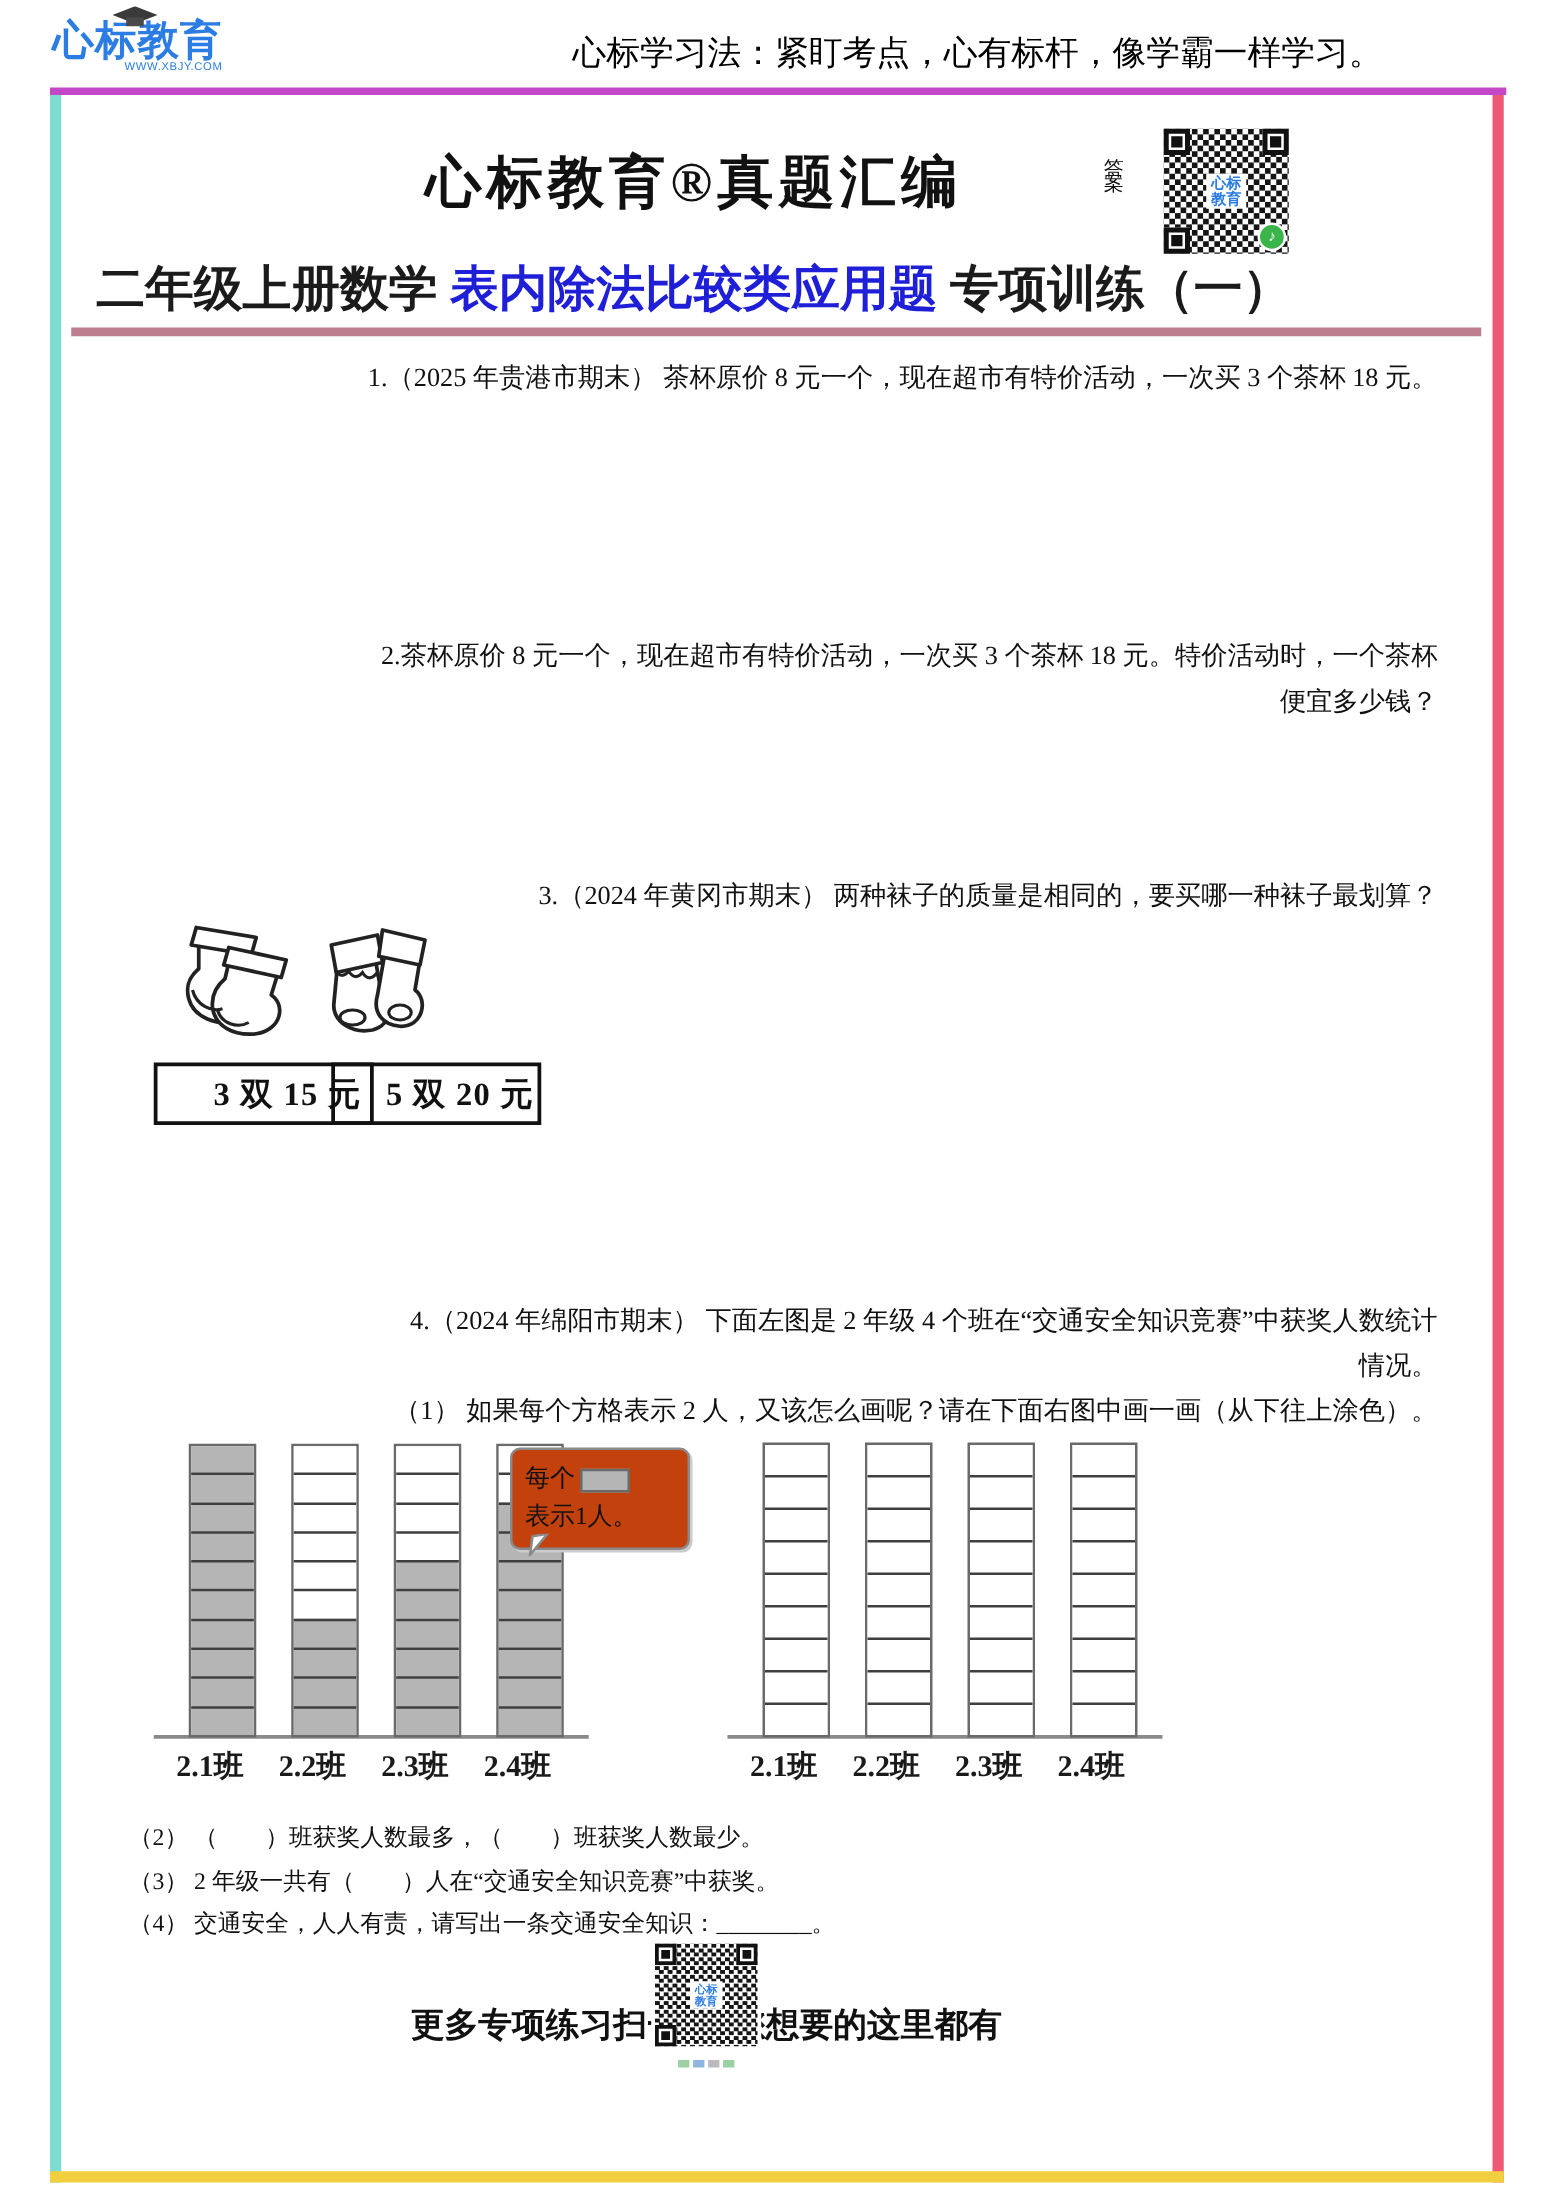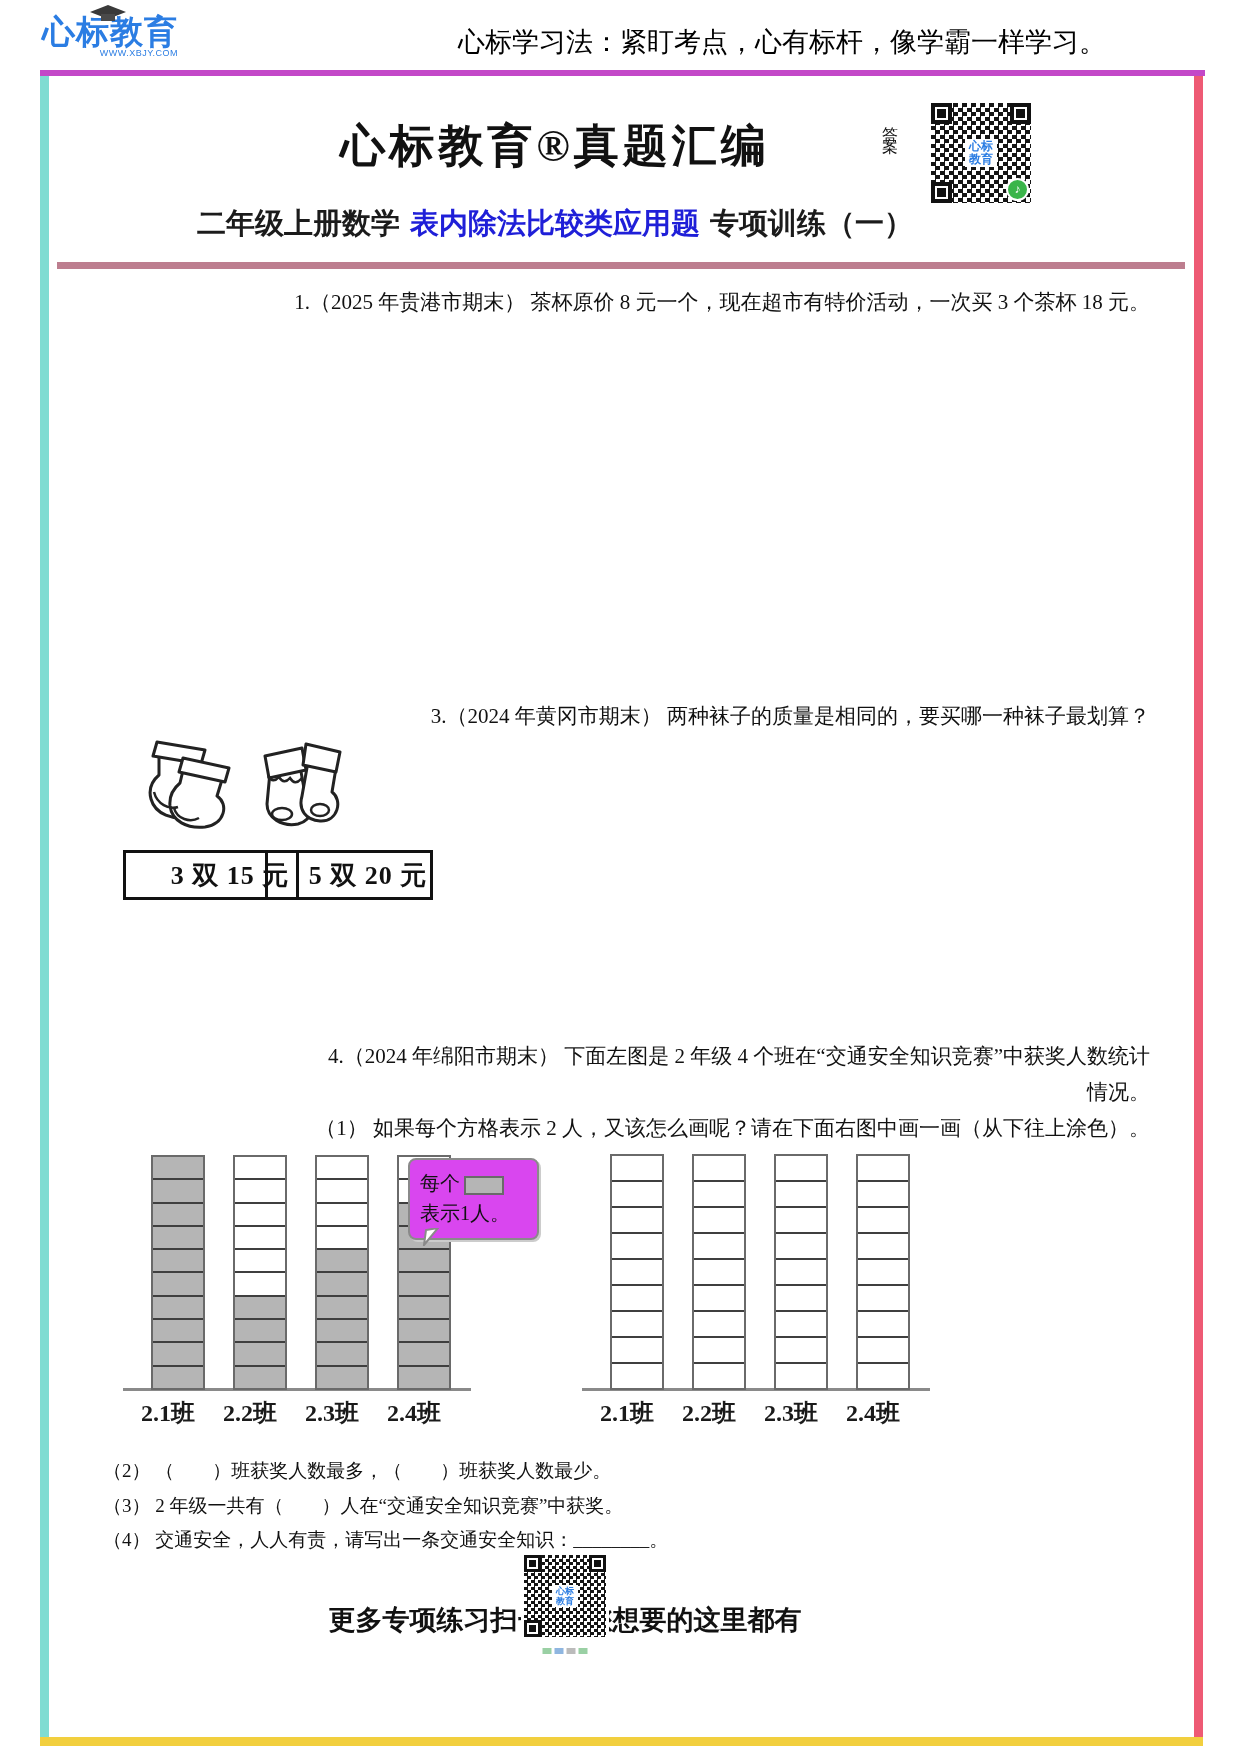--- a/index.html
+++ b/index.html
@@ -38,21 +38,21 @@
      font-size:12px;line-height:13px;text-align:center;width:28px;}
   .qr-green{position:absolute;right:5px;bottom:5px;width:19px;height:19px;border-radius:50%;
      background:#3ab54a;color:#fff;font-size:12px;text-align:center;line-height:19px;border:2px solid #fff;}
   .qr.small{width:88px;height:88px;}
   .qr.small .qr-pattern{background-size:7px 7px;}
   .qr.small .qr-eye{width:17px;height:17px;border-width:3px;}
   .qr.small .qr-center{font-size:9px;line-height:10px;width:22px;}
 
   .subtitle{position:absolute;left:0;top:204px;width:1110px;text-align:center;
             font-family:"Liberation Sans","DejaVu Sans",sans-serif;
-            font-size:29px;font-weight:bold;color:#1b1b1b;}
+            font-size:39px;font-weight:bold;color:#1b1b1b;}
   .subtitle .hl{color:#1f1fd8;margin:0 10px;}
   .divider{position:absolute;left:57px;top:262px;width:1128px;height:7px;background:#bd7e8f;}
 
   
   .prob{position:absolute;left:100px;width:1050px;font-size:21px;line-height:37px;text-align:right;}
   .p1{top:284px;} .p2{top:506px;} .p3{top:698px;}
   .p4{top:1038px;line-height:36px;}
   .qblock{position:absolute;left:103px;top:1454px;width:1050px;font-size:19px;line-height:34.5px;}
 
   
@@ -76,21 +76,21 @@
   .cell:first-child{border-top:none;}
   .chart-left .cell{height:21.3px;}
   .chart-right .cell{height:24px;}
   .cell.filled{background:#b5b5b5;}
   .baseline{height:3px;background:#8a8a8a;margin-top:-2px;}
   .labels{display:flex;padding-left:15px;gap:22px;margin-top:6px;}
   .col-label{width:60px;text-align:center;font-size:24px;font-weight:bold;color:#1a1a1a;}
 
   
   .callout{position:absolute;left:408px;top:1158px;width:104px;border:2px solid #8a8a8a;
-     border-radius:8px;background:#d946ef;padding:8px 13px 10px 10px;font-size:20px;line-height:30px;
+     border-radius:8px;background:#c2410c;padding:8px 26px 10px 10px;font-size:20px;line-height:30px;
      box-shadow:2px 2px 0 #ccc;}
   .callout .swatch{display:inline-block;width:36px;height:15px;background:#b5b5b5;
      border:2px solid #6a6a6a;vertical-align:middle;margin-left:4px;}
   .callout-tail{position:absolute;left:12px;bottom:-16px;}
 
   
   .footer{position:absolute;left:0;top:1602px;width:1130px;display:flex;justify-content:center;
           align-items:flex-end;gap:14px;}
   .footer-text{font-family:"Liberation Sans","DejaVu Sans",sans-serif;font-weight:bold;
                font-size:27px;color:#111;padding-bottom:2px;}
@@ -136,20 +136,24 @@
 
   <div class="subtitle">
     <span>二年级上册数学</span><span class="hl">表内除法比较类应用题</span><span>专项训练（一）</span>
   </div>
   <div class="divider"></div>
 
   <div class="prob p1">
     <div>1.（2025 年贵港市期末） 茶杯原价 8 元一个，现在超市有特价活动，一次买 3 个茶杯 18 元。</div>
   </div>
 
+  <div class="prob p2">
+    <div>2.茶杯原价 8 元一个，现在超市有特价活动，一次买 3 个茶杯 18 元。特价活动时，一个茶杯</div>
+    <div>便宜多少钱？</div>
+  </div>
 
   <div class="prob p3">
     <div>3.（2024 年黄冈市期末） 两种袜子的质量是相同的，要买哪一种袜子最划算？</div>
   </div>
   <div class="sock-img sock1">
     <svg width="120" height="110" viewBox="0 0 120 110" fill="none">
       <path d="M44 8 L88 15 L82 42 C100 50 98 74 77 79 C58 83 40 76 36 61 C33 50 37 43 44 37 Z" fill="#fff" stroke="#222" stroke-width="3" stroke-linejoin="round"></path>
       <path d="M42 4 L90 12 L86 26 L38 18 Z" fill="#fff" stroke="#222" stroke-width="3" stroke-linejoin="round"></path>
       <path d="M70 24 L110 32 L102 58 C114 66 110 86 90 89 C72 91 57 83 55 68 C54 58 59 50 65 45 Z" fill="#fff" stroke="#222" stroke-width="3" stroke-linejoin="round"></path>
       <path d="M68 20 L114 30 L110 44 L64 34 Z" fill="#fff" stroke="#222" stroke-width="3" stroke-linejoin="round"></path>

